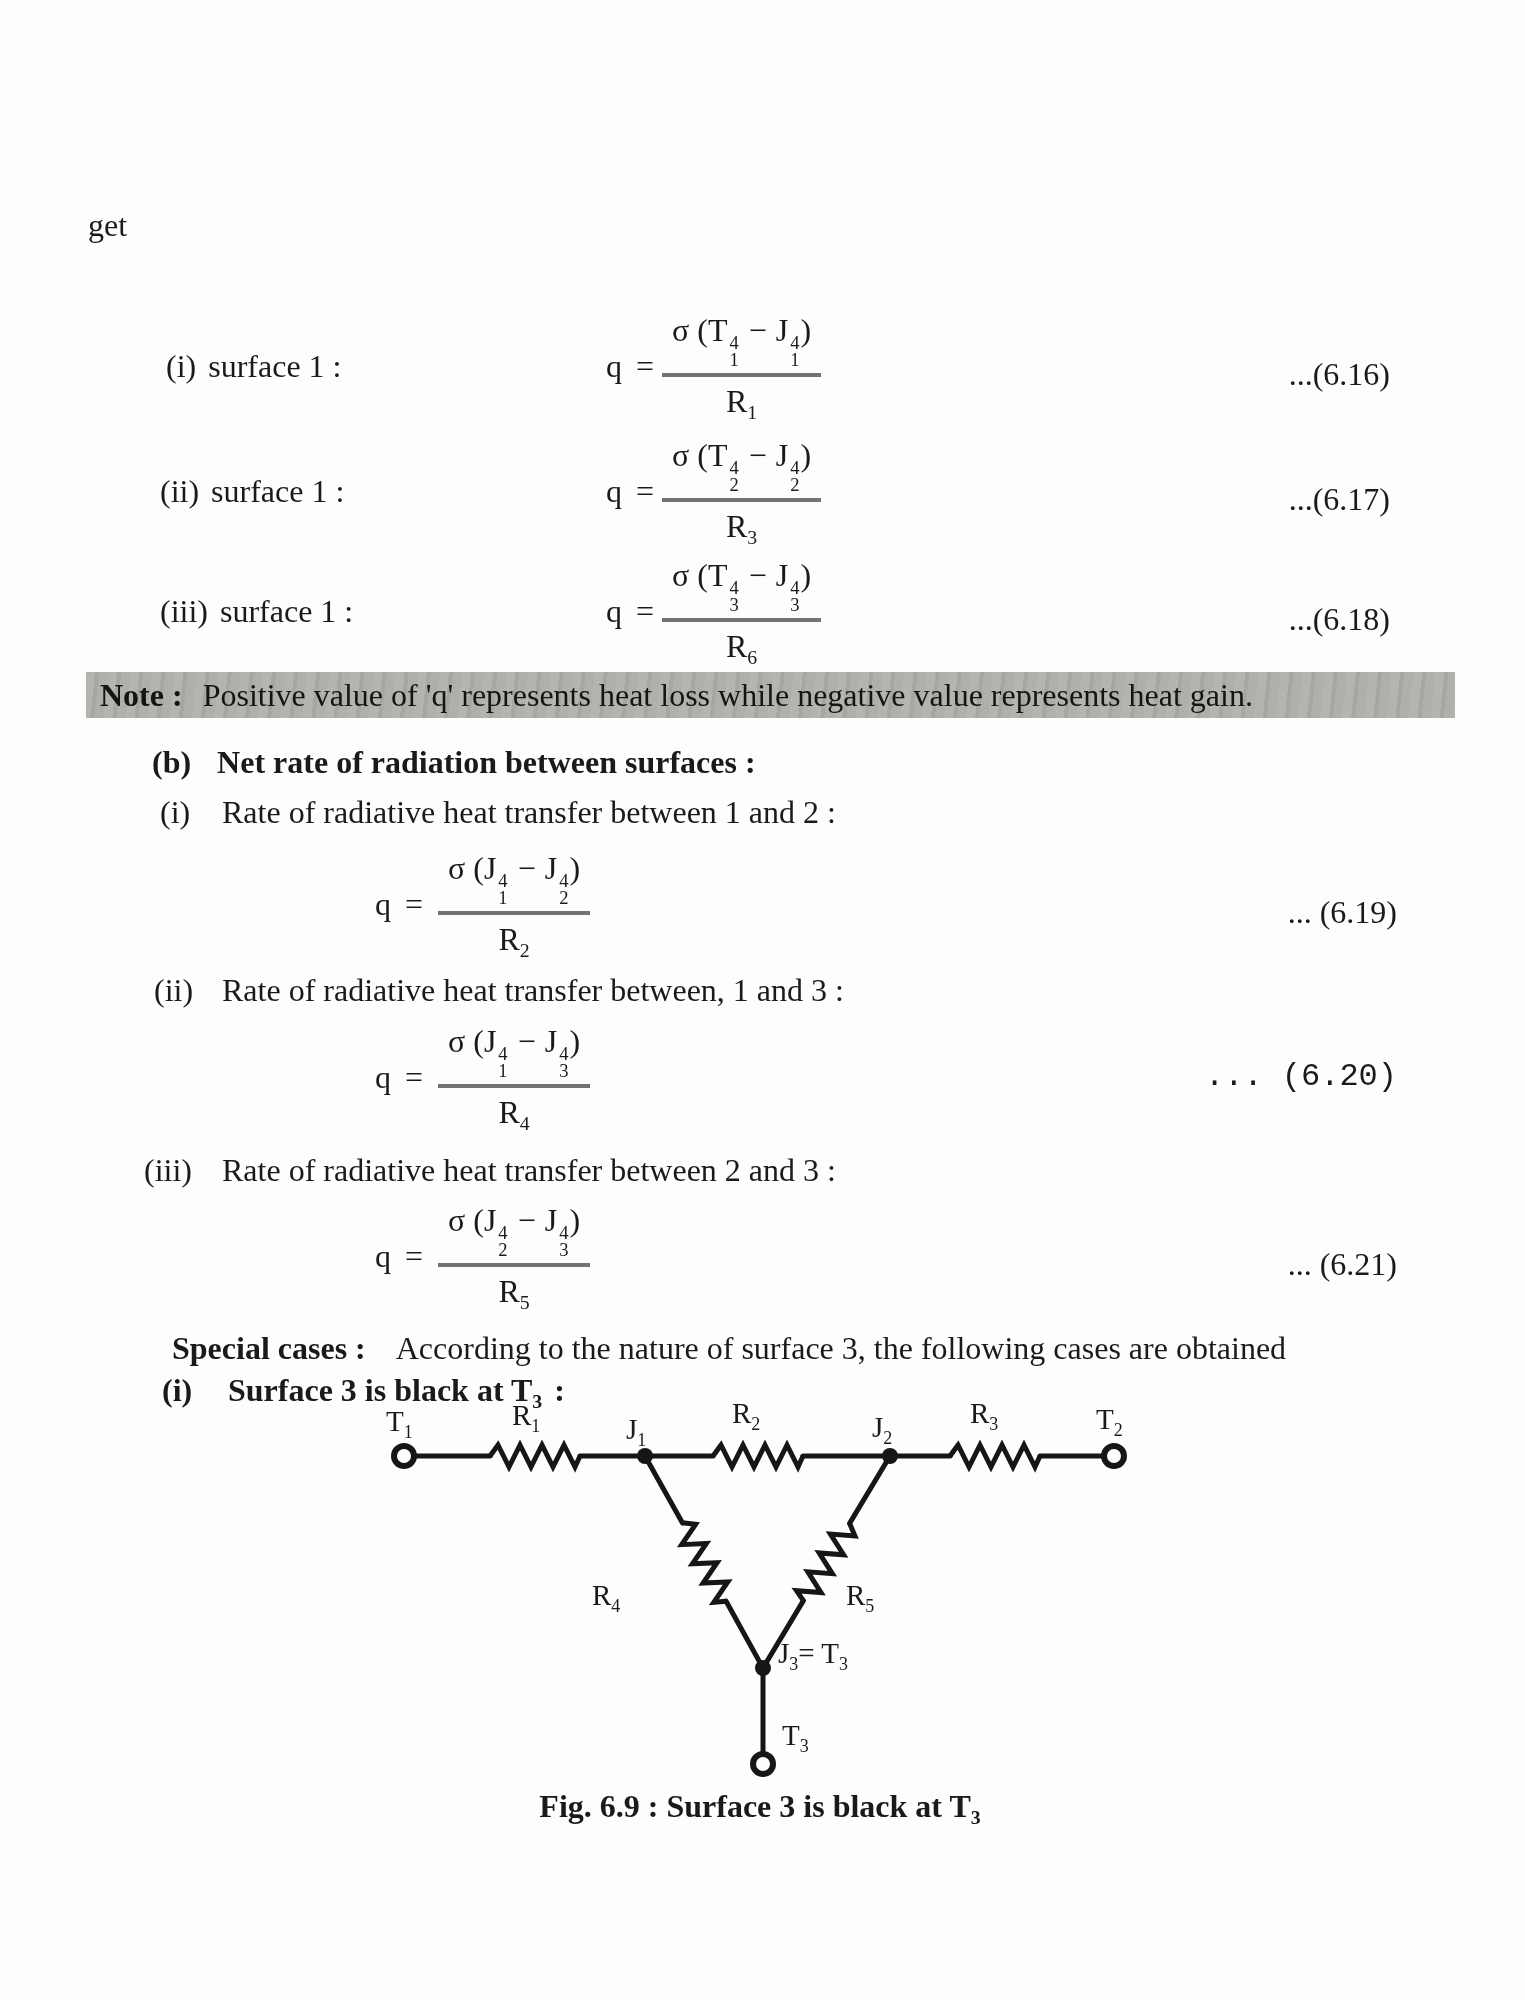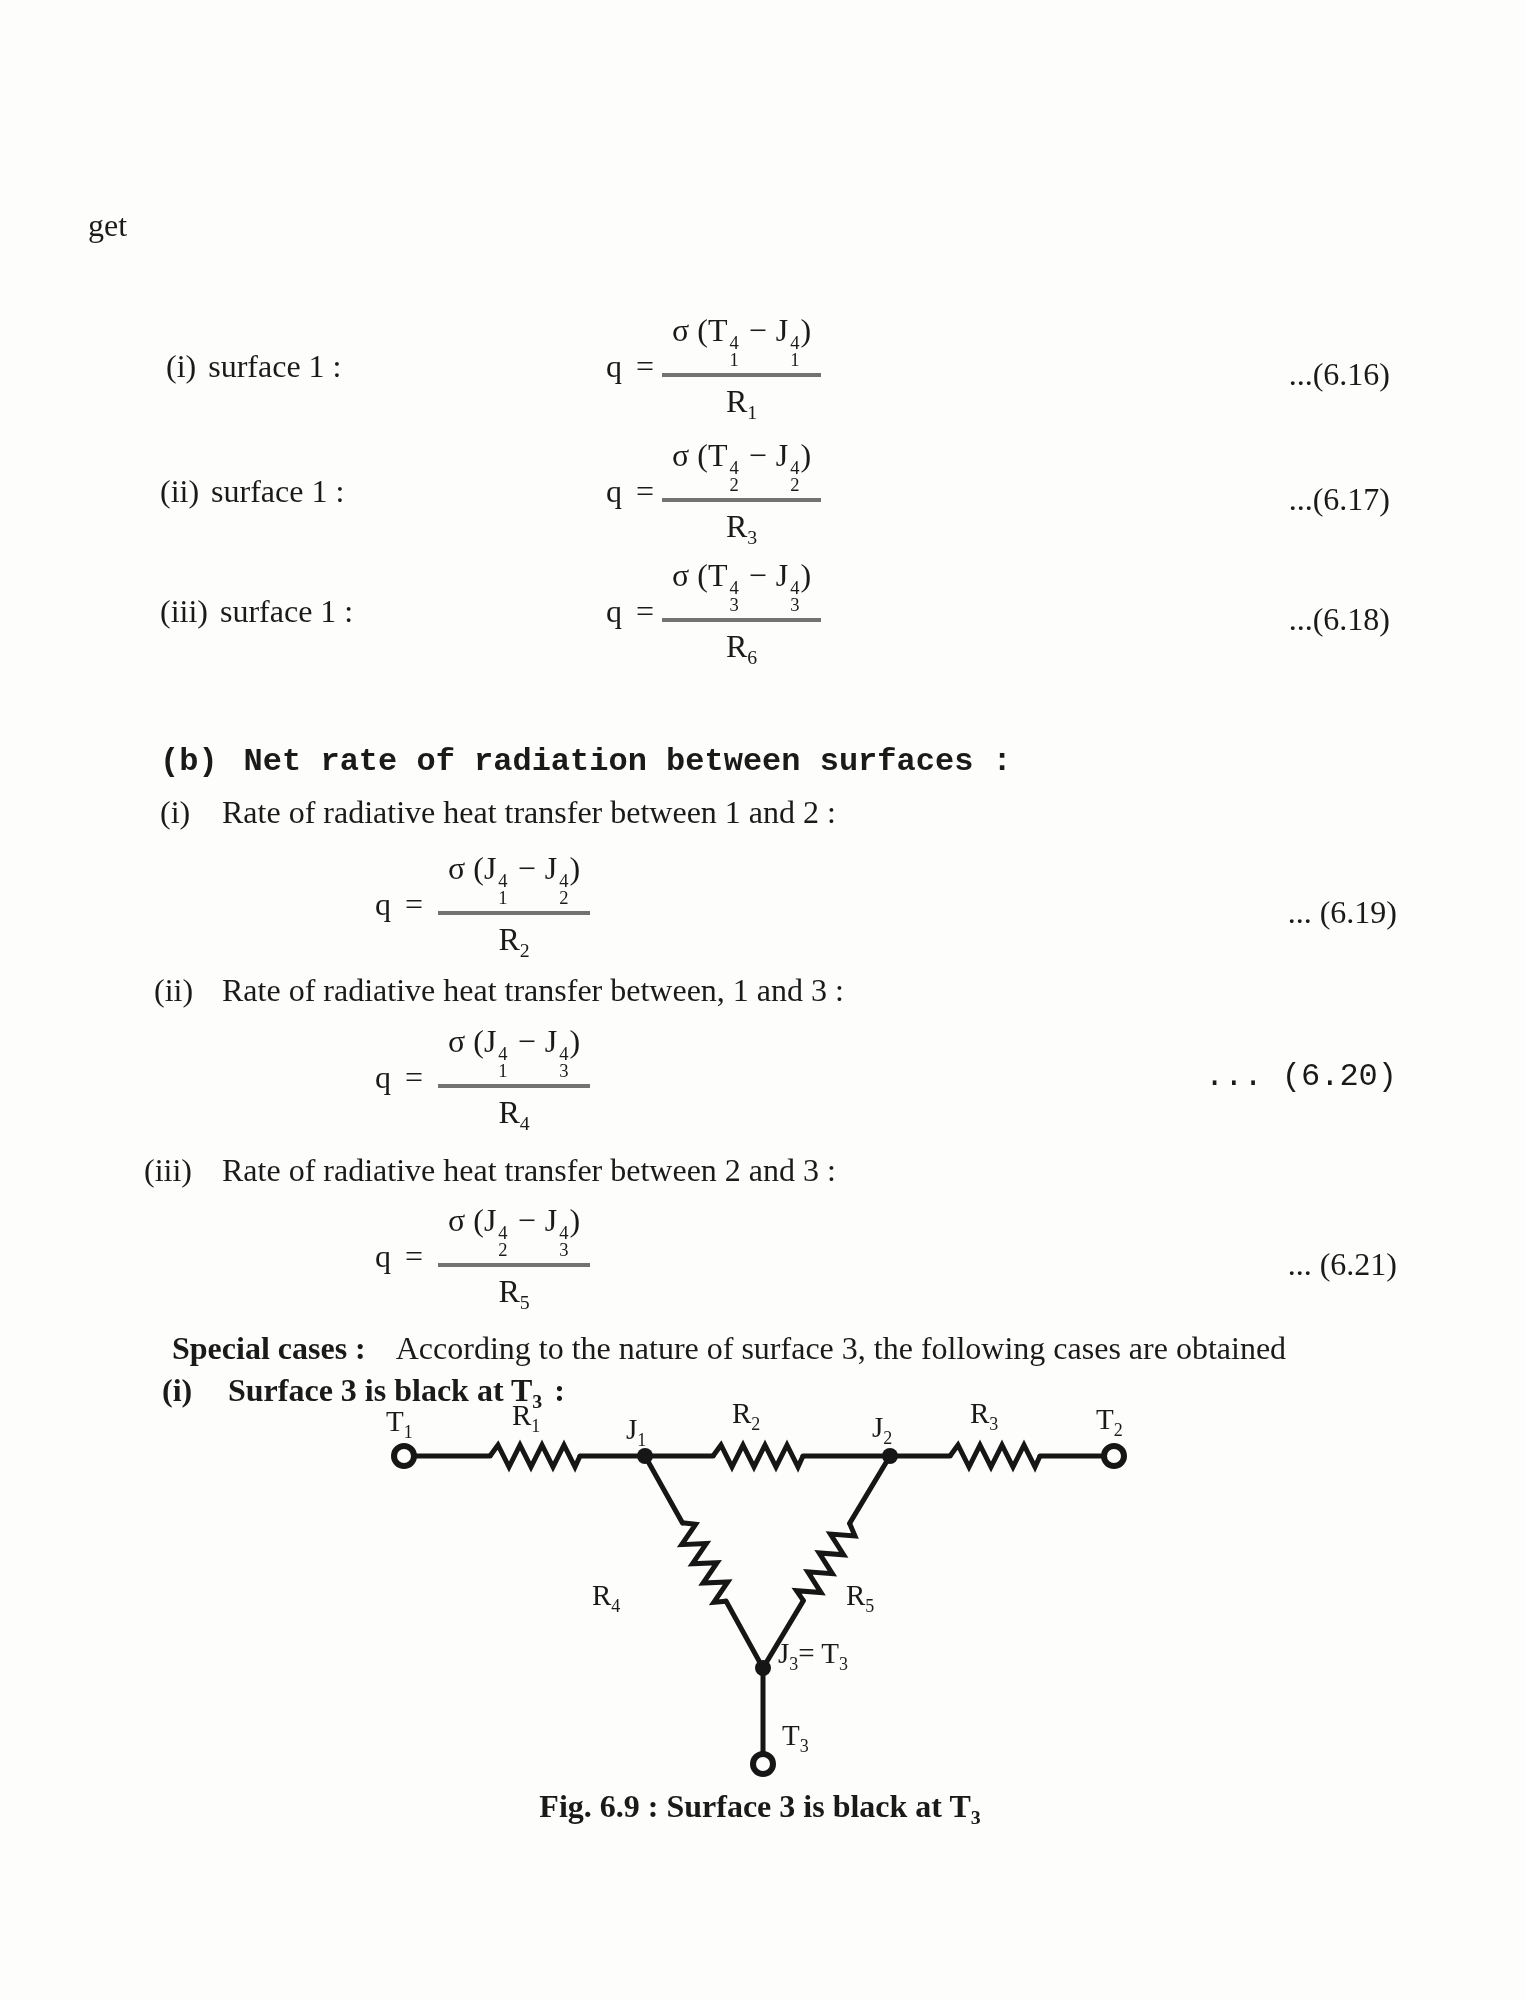--- a/index.html
+++ b/index.html
@@ -94,22 +94,26 @@
             <span>3</span>
           </span><span class="minus">−</span><span>J</span><span class="ss">
             <span>4</span>
             <span>3</span>
           </span><span>)</span></span>
       <span class="den"><span>R</span><sub>6</sub></span>
     </span>
     <span class="eref" style="right:135px; top:44px;margin-left:14px;">...(6.18)</span>
   </div>
 
-
-  <div class="t b" style="left:160px; top:742px;font-family:Liberation Mono, monospace;">
+  <div class="notebar">
+    <span class="b">Note :</span>
+    <span style="margin-left:12px;">Positive value of 'q' represents heat loss while negative value represents heat gain.</span>
+  </div>
+
+  <div class="t b" style="left:152px; top:742px;">
     <span>(b)</span><span style="margin-left:26px;">Net rate of radiation between surfaces :</span>
   </div>
 
   <div class="t" style="left:0; top:792px; width:100%;">
     <span class="marker" style="left:160px;">(i)</span>
     <span class="itemtext">Rate of radiative heat transfer between 1 and 2 :</span>
   </div>
 
   <div class="eqrow" style="top:848px;">
     <span class="qe" style="left:375px; top:36px;"><span>q</span><span class="qeq">=</span></span>

